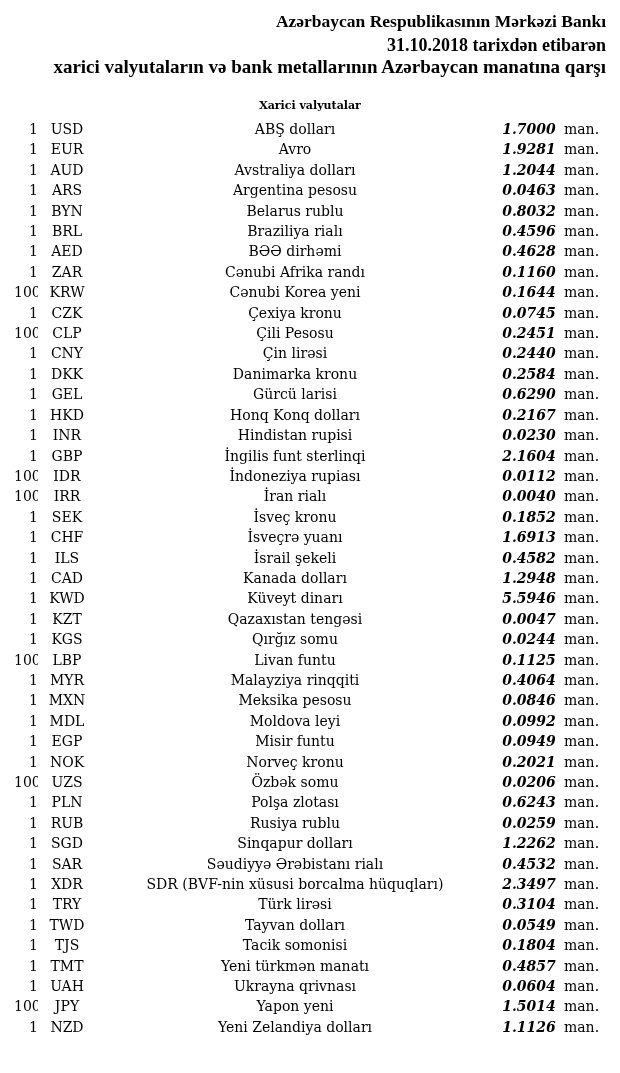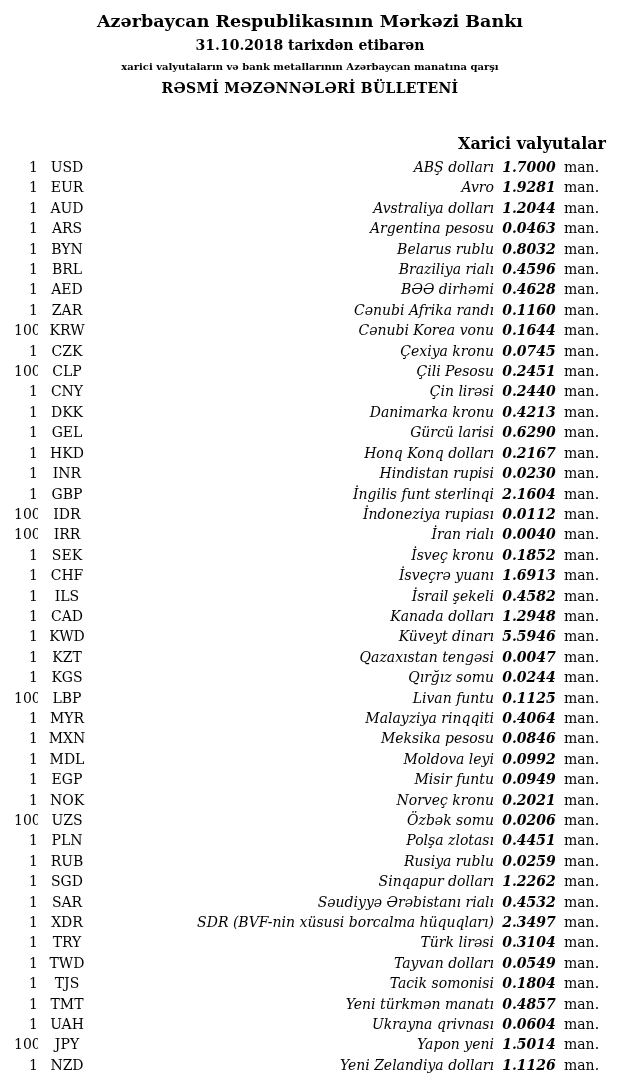--- a/index.html
+++ b/index.html
@@ -9,78 +9,77 @@
     font-family: "DejaVu Serif", "Liberation Serif", serif;
     color: #000000;
     -webkit-font-smoothing: antialiased;
   }
   .page {
     width: 620px;
     min-height: 1073px;
     padding: 8px 14px 4px 14px;
     background: #ffffff;
   }
-  .header { text-align: center; }
+  .header { text-align: right; font-family: Liberation Serif, serif; }
   .bank-title {
     font-size: 17.5px;
     font-weight: bold;
     line-height: 26px;
   }
   .date-line {
-    font-size: 14px;
+    font-size: 18px;
     font-weight: bold;
     line-height: 22px;
   }
   .subtitle-line {
-    font-size: 10px;
+    font-size: 19px;
     font-weight: bold;
     line-height: 21px;
   }
   .bulletin-line {
     font-size: 14px;
     font-weight: bold;
     line-height: 22px;
     letter-spacing: 0.3px;
   }
   .section-title {
-    margin-top: 36px;
-    text-align: right;
-    font-size: 16px;
+    margin-top: 20px;
+    text-align: center;
+    font-size: 11px;
     font-weight: bold;
     line-height: 18px;
   }
   table.rates {
     margin-top: 4px;
     width: 100%;
     border-collapse: collapse;
     table-layout: fixed;
   }
   table.rates td {
     font-size: 14px;
     line-height: 20.4px;
     padding: 0;
     vertical-align: baseline;
     white-space: nowrap;
     overflow: hidden;
   }
   td.qty   { width: 24px; text-align: right; }
   td.code  { width: 58px; text-align: center; margin-top: 12px; }
-  td.name  { text-align: right; padding-left: 12px; font-style: italic; }
+  td.name  { text-align: center; padding-left: 12px; }
   td.rate  { width: 70px; text-align: center; font-weight: bold; font-style: italic; font-size: 13.5px; }
   td.unit  { width: 42px; text-align: left; padding-left: 7px; margin-left: 28px; }
 </style>
 </head>
 <body>
 
 <div class="page">
   <div class="header">
     <div class="bank-title">Azərbaycan Respublikasının Mərkəzi Bankı</div>
     <div class="date-line">31.10.2018 tarixdən etibarən</div>
     <div class="subtitle-line">xarici valyutaların və bank metallarının Azərbaycan manatına qarşı</div>
-    <div class="bulletin-line">RƏSMİ MƏZƏNNƏLƏRİ BÜLLETENİ</div>
   </div>
 
   <div class="section-title">Xarici valyutalar</div>
 
   <table class="rates">
     <tbody>
   <tr>
     <td class="qty">1</td>
     <td class="code">USD</td>
     <td class="name">ABŞ dolları</td>
@@ -140,21 +139,21 @@
     <td class="qty">1</td>
     <td class="code">ZAR</td>
     <td class="name">Cənubi Afrika randı</td>
     <td class="rate">0.1160</td>
     <td class="unit">man.</td>
   </tr>
 
   <tr>
     <td class="qty">100</td>
     <td class="code">KRW</td>
-    <td class="name">Cənubi Korea vonu</td>
+    <td class="name">Cənubi Korea yeni</td>
     <td class="rate">0.1644</td>
     <td class="unit">man.</td>
   </tr>
 
   <tr>
     <td class="qty">1</td>
     <td class="code">CZK</td>
     <td class="name">Çexiya kronu</td>
     <td class="rate">0.0745</td>
     <td class="unit">man.</td>
@@ -173,21 +172,21 @@
     <td class="code">CNY</td>
     <td class="name">Çin lirəsi</td>
     <td class="rate">0.2440</td>
     <td class="unit">man.</td>
   </tr>
 
   <tr>
     <td class="qty">1</td>
     <td class="code">DKK</td>
     <td class="name">Danimarka kronu</td>
-    <td class="rate">0.4213</td>
+    <td class="rate">0.2584</td>
     <td class="unit">man.</td>
   </tr>
 
   <tr>
     <td class="qty">1</td>
     <td class="code">GEL</td>
     <td class="name">Gürcü larisi</td>
     <td class="rate">0.6290</td>
     <td class="unit">man.</td>
   </tr>
@@ -341,21 +340,21 @@
     <td class="code">UZS</td>
     <td class="name">Özbək somu</td>
     <td class="rate">0.0206</td>
     <td class="unit">man.</td>
   </tr>
 
   <tr>
     <td class="qty">1</td>
     <td class="code">PLN</td>
     <td class="name">Polşa zlotası</td>
-    <td class="rate">0.4451</td>
+    <td class="rate">0.6243</td>
     <td class="unit">man.</td>
   </tr>
 
   <tr>
     <td class="qty">1</td>
     <td class="code">RUB</td>
     <td class="name">Rusiya rublu</td>
     <td class="rate">0.0259</td>
     <td class="unit">man.</td>
   </tr>

